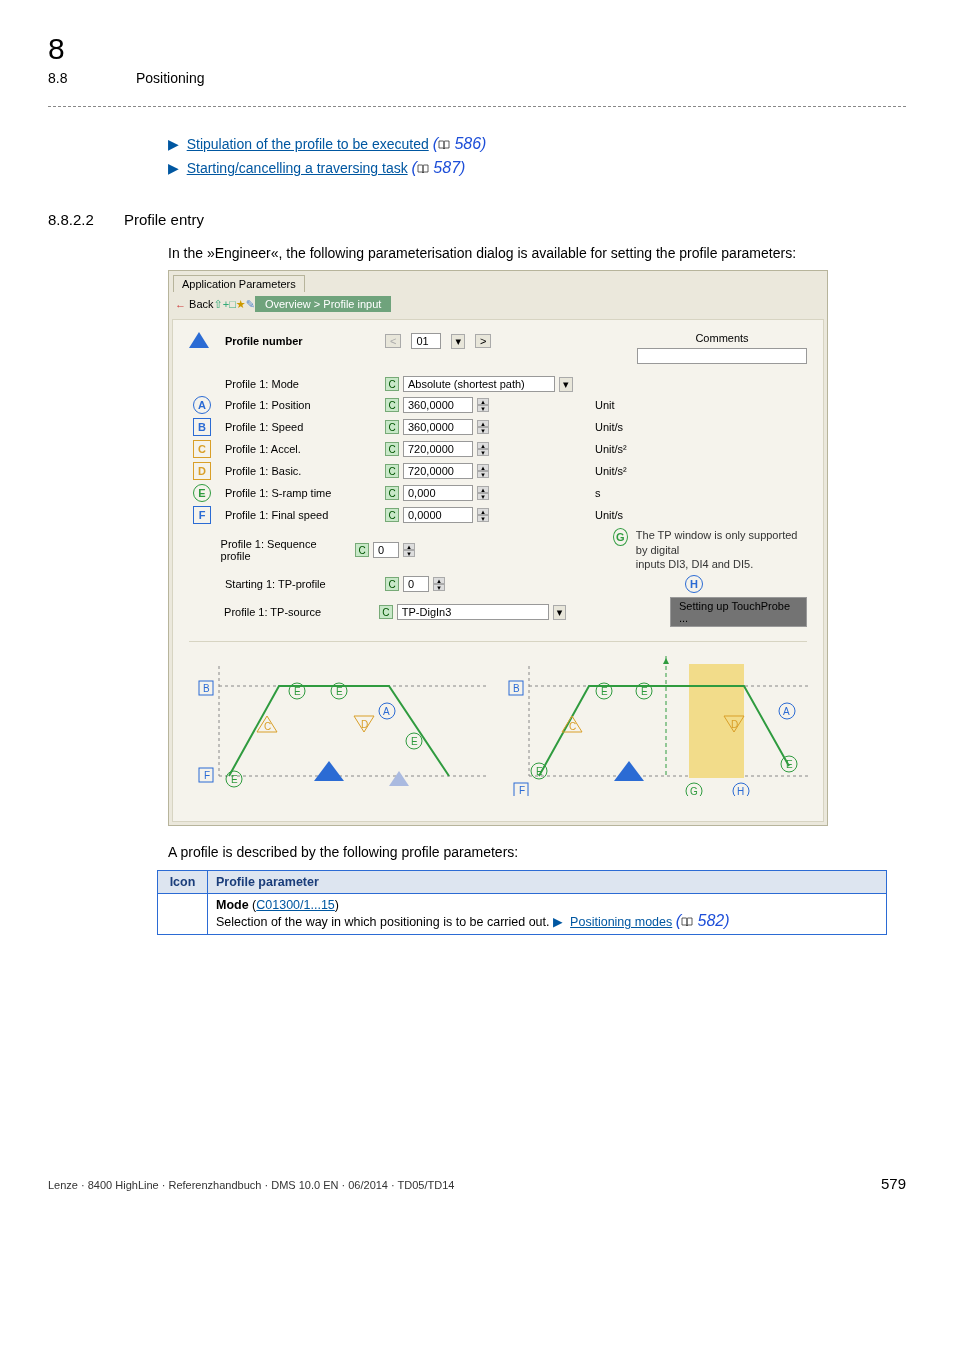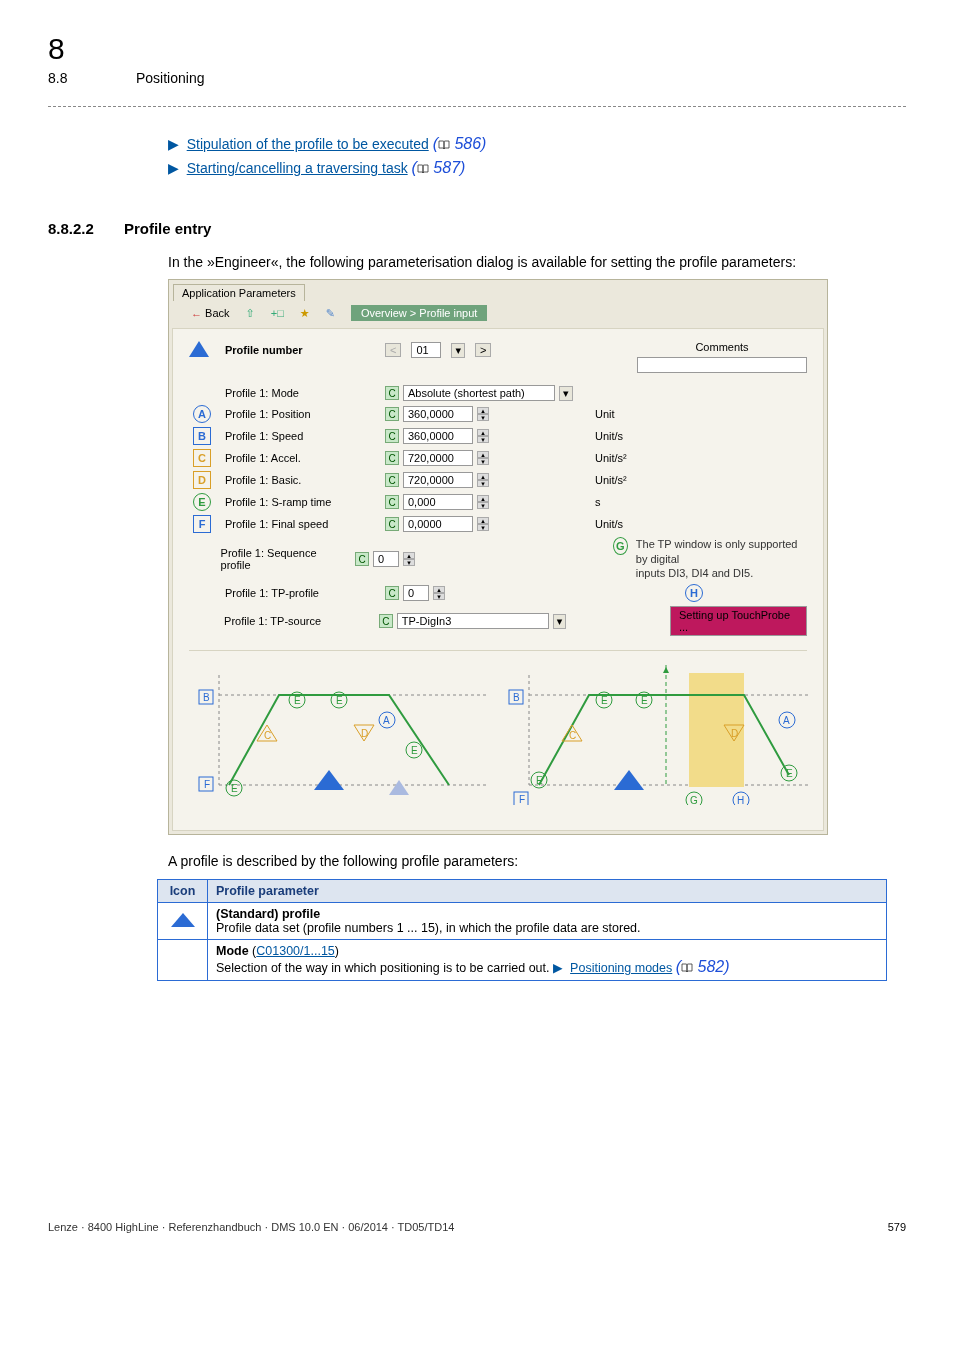--- a/index.html
+++ b/index.html
@@ -61,23 +61,23 @@
     .book-icon {
       display: inline-block;
       width: 12px;
       height: 10px;
       vertical-align: middle;
     }
     .section-row {
       display: flex;
       align-items: baseline;
       gap: 30px;
-      margin-top: 43px;
+      margin-top: 34px;
       margin-bottom: 14px;
-      font-weight: bold;
+      font-weight: normal;
       font-size: 15px;
     }
     .para-indent {
       margin-left: 120px;
       line-height: 1.6;
       text-align: justify;
       margin-bottom: 6px;
     }
     
     
@@ -94,22 +94,22 @@
       background: #ebe8dc;
       border: 1px solid #b7b49b;
       border-bottom: none;
       padding: 2px 8px;
       margin: 4px 0 0 4px;
       font-size: 11px;
     }
     .dlg-toolbar {
       display: flex;
       align-items: center;
-      gap: 16px;
-      padding: 4px 22px;
+      gap: 0;
+      padding: 4px 6px;
       font-size: 11px;
     }
     .dlg-back { color: #c33; }
     .dlg-crumb {
       background: #6fa37c;
       color: #fff;
       padding: 2px 10px;
       font-size: 11px;
     }
     .dlg-inner {
@@ -173,21 +173,21 @@
     .comments-box {
       border: 1px solid #999;
       background: #fff;
       width: 170px; height: 16px;
     }
     .comments-label { font-size: 11px; margin-bottom: 4px; text-align: center; width: 170px; }
     .tp-note { font-size: 11px; color: #333; line-height: 1.3; }
     .touchprobe-btn {
       display: inline-block;
       border: 1px solid #999;
-      background: #be185d;
+      background: #737373;
       padding: 2px 8px;
       font-size: 11px;
     }
     .dlg-diagram {
       height: 160px;
       position: relative;
       margin-top: 14px;
       border-top: 1px solid #d7d4c2;
       padding-top: 14px;
     }
@@ -228,21 +228,21 @@
     }
     .footer {
       position: relative;
       margin-top: 240px;
       display: flex;
       justify-content: space-between;
       align-items: baseline;
       font-size: 11px;
       color: #333;
     }
-    .footer .pnum { font-size: 11px; color: #000; }
+    .footer .pnum { font-size: 15px; color: #000; }
   </style>
 </head>
 <body>
 
 <div class="page-header">
   <span class="chapter-num">8</span>
 </div>
 <div class="sub-header">
   <span class="sub-num">8.8</span>
   <span>Positioning</span>
@@ -419,21 +419,21 @@
             </span>
           </span>
           <span class="unitcell"></span>
           <span style="margin-left: 30px; display: flex; align-items: flex-start; gap: 8px;">
             <span class="letter-icon li-G">G</span>
             <span class="tp-note">The TP window is only supported by digital<br>inputs DI3, DI4 and DI5.</span>
           </span>
         </div>
         <div class="dlg-row">
           <span class="iconcell"></span>
-          <span class="labelcell">Profile 1: TP-profile</span>
+          <span class="labelcell">Starting 1: TP-profile</span>
           <span class="valcell">
             <span class="c-badge">C</span>
             <input type="text" class="txtfield" value="0" style="width: 26px;">
             <span class="spinner-pair">
               <span>▴</span>
               <span>▾</span>
             </span>
           </span>
           <span class="unitcell"></span>
           <span style="margin-left: 30px;"><span class="letter-icon li-H">H</span></span>
@@ -522,27 +522,20 @@
 
 <p class="post-text">A profile is described by the following profile parameters:</p>
 
 <table class="param-table">
   <tbody>
       <tr>
     <th>Icon</th>
     <th>Profile parameter</th>
   </tr>
   <tr>
-    <td><span class="blue-tri-cell"></span></td>
-    <td>
-      <b>(Standard) profile</b><br>
-      <span>Profile data set (profile numbers 1 ... 15), in which the profile data are stored.</span>
-    </td>
-  </tr>
-  <tr>
     <td></td>
     <td>
       <b>Mode</b> (<a href="#" class="blue-link">C01300/1...15</a>)<br>
       <span>Selection of the way in which positioning is to be carried out.  </span><span class="blue-arrow">▶</span> <a href="#" class="blue-link">Positioning modes</a>
       <span class="page-ref"> (<svg class="book-icon" viewBox="0 0 12 10">
               <path d="M1 1 L5 1 Q6 1 6 2 L6 9 Q6 8 5 8 L1 8 Z M11 1 L7 1 Q6 1 6 2 L6 9 Q6 8 7 8 L11 8 Z" fill="none" stroke="#333" stroke-width="0.8"></path>
             </svg> <span>582</span>)</span>
     </td>
   </tr>
 </tbody>

